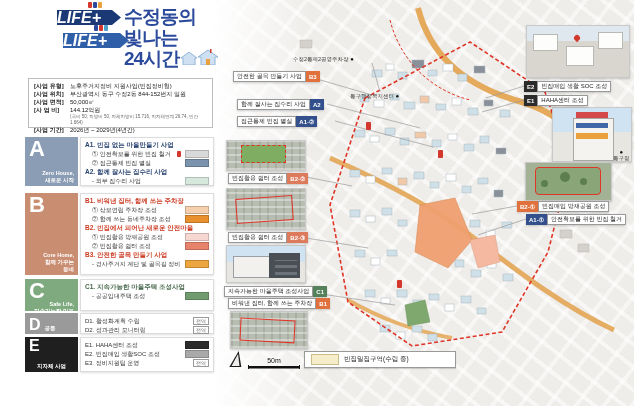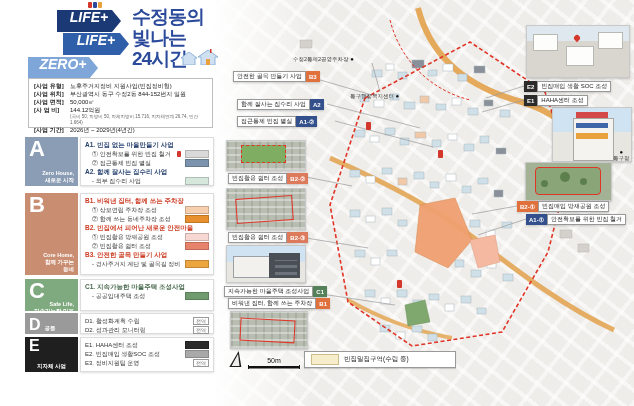--- a/index.html
+++ b/index.html
@@ -8,29 +8,29 @@
   
   .map-area{position:absolute;left:212px;top:0;right:0;bottom:0;
     background:
       repeating-linear-gradient(38deg, rgba(255,255,255,.55) 0 4px, rgba(0,0,0,0) 4px 18px),
       repeating-linear-gradient(-52deg, rgba(255,255,255,.5) 0 4px, rgba(0,0,0,0) 4px 22px),
       #efedea;}
   .map-area::before{content:"";position:absolute;inset:0;
       background:linear-gradient(90deg,#fff 0,rgba(255,255,255,.7) 30px,rgba(255,255,255,0) 100px);}
   svg.deco{position:absolute;left:0;top:0;width:634px;height:406px;pointer-events:none;}
   
-  .arrow{position:absolute;color:#fff;font-weight:bold;font-style:italic;font-size:14px;
-     height:22px;line-height:15px;text-align:center;
+  .arrow{position:absolute;color:#fff;font-weight:bold;font-style:italic;font-size:16px;
+     height:15px;line-height:15px;text-align:left;
      clip-path:polygon(0 0,calc(100% - 9px) 0,100% 50%,calc(100% - 9px) 100%,0 100%);}
   .arrow-life{left:57px;top:10px;width:64px;background:#1b3a75;}
   .arrow-care{left:63px;top:33px;width:66px;background:#2f5fa8;}
   .arrow-zero{left:28px;top:57px;width:70px;background:#7ea6d8;}
   .picto{position:absolute;display:flex;gap:1px;}
   .picto i{width:4px;height:6px;border-radius:1px;display:block;}
-  .title{position:absolute;left:132px;top:6px;font-size:19px;font-weight:800;color:#2b4a9b;
+  .title{position:absolute;left:124px;top:6px;font-size:19px;font-weight:800;color:#2b4a9b;
      line-height:21px;letter-spacing:-1px;white-space:pre-line;}
   .houses{position:absolute;left:181px;top:49px;display:flex;align-items:flex-end;gap:1px;}
   
   .info{position:absolute;left:28px;top:78px;width:185px;height:50px;background:#fff;
      border:1px solid #bdbdbd;box-sizing:border-box;padding:3px 5px;}
   .info-row{display:flex;font-size:6px;line-height:8px;color:#222;}
   .info-row b{width:36px;flex:none;font-weight:bold;}
   .info-note{font-size:4.5px;line-height:6px;color:#666;padding-left:36px;}
   
   .tile{position:absolute;left:25px;width:53px;color:#fff;box-sizing:border-box;
@@ -220,21 +220,20 @@
       <i style="background:#2b4a9b"></i>
       <i style="background:#e8a13c"></i>
   </div>
   <div class="picto" style="left:94px;top:25px">
     <i style="background:#2b4a9b"></i>
       <i style="background:#d4372c"></i>
       <i style="background:#4da0c9"></i>
   </div>
   <div class="arrow arrow-life">LIFE+</div>
   <div class="arrow arrow-care">LIFE+</div>
-  <div class="arrow arrow-zero">ZERO+</div>
   <div class="title">수정동의
 빛나는
 24시간</div>
   <div class="houses">
     <svg width="16" height="13" viewBox="0 0 16 13">
         <polygon points="8,0 16,6 14,6 14,13 2,13 2,6 0,6" fill="#cfe0f2" stroke="#8fb4d8"></polygon>
       </svg>
     <svg width="20" height="16" viewBox="0 0 20 16">
         <polygon points="10,1 20,8 17,8 17,16 3,16 3,8 0,8" fill="#cfe0f2" stroke="#8fb4d8"></polygon>
         <rect x="12" y="0" width="1.5" height="4" fill="#d4372c"></rect>

